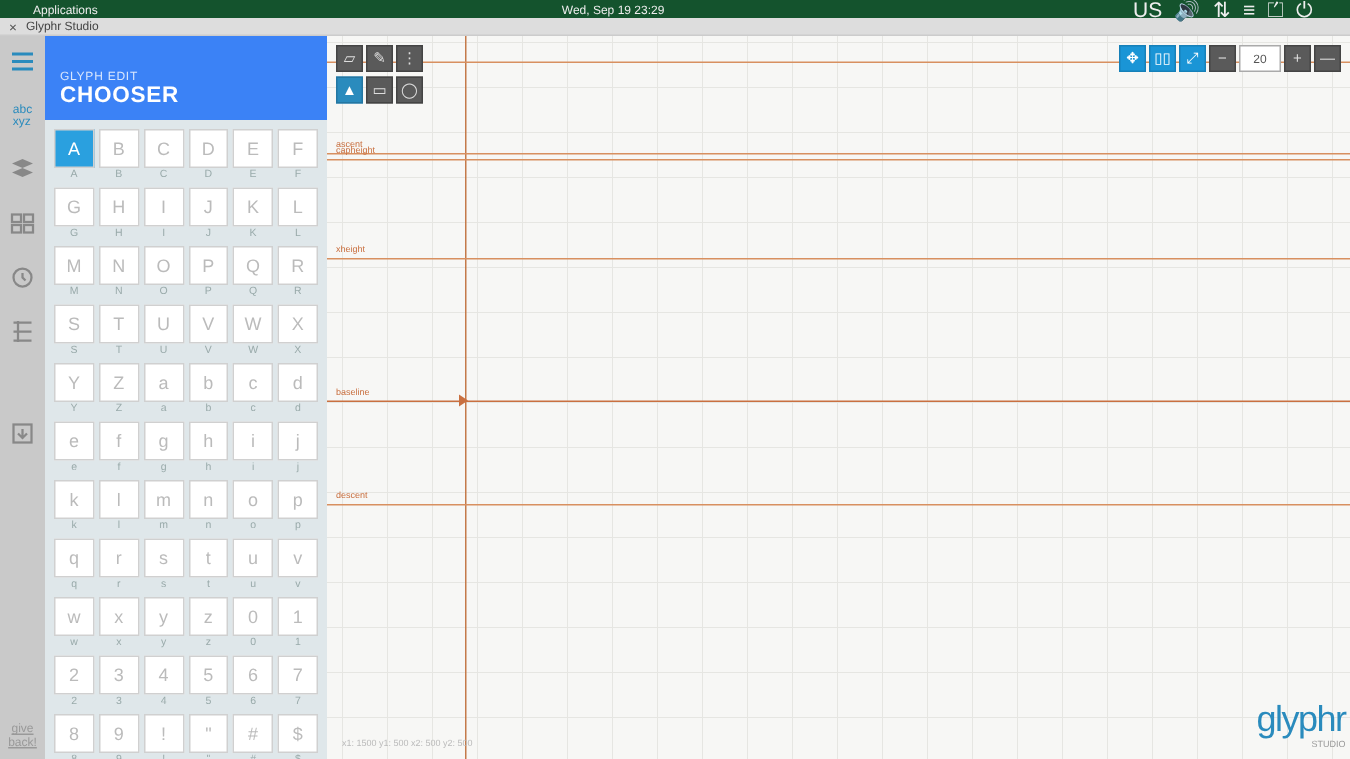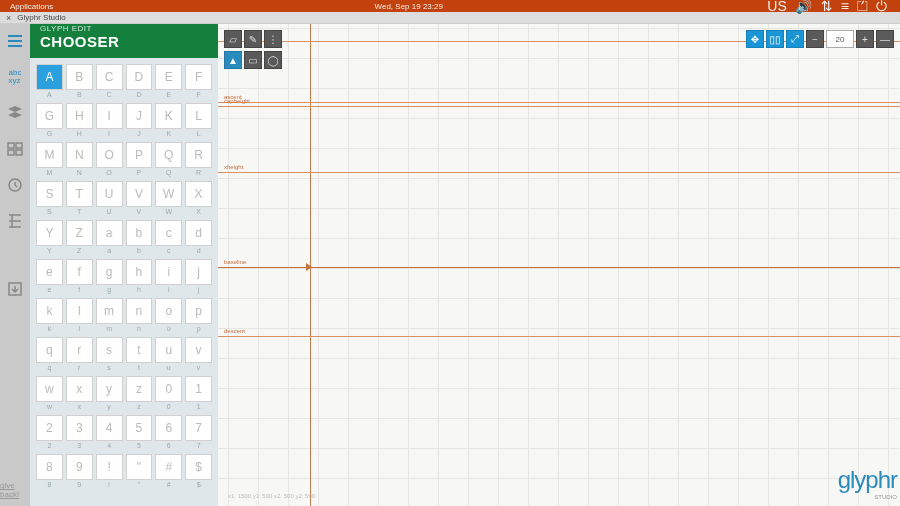--- a/index.html
+++ b/index.html
@@ -1,37 +1,37 @@
 <!DOCTYPE html>
 <html><head>
 <meta charset="utf-8">
 <style>
   * { box-sizing: border-box; margin: 0; padding: 0; }
   body { font-family: -apple-system, BlinkMacSystemFont, "Segoe UI", sans-serif; font-size: 10px; background: #f0f0f0; width: 900px; height: 506px; overflow: hidden; }
   
-  .system-top { height: 12px; background: #c2410c; color: #eee; display: flex; align-items: center; padding: 0 6px; font-size: 8px; }
+  .system-top { height: 12px; background: #14532d; color: #eee; display: flex; align-items: center; padding: 0 18px; font-size: 8px; }
   .system-top .spacer { flex: 1; }
   .system-top span { margin: 0 4px; }
   .sys-icons span { display: inline-block; margin: 0 3px; font-size: 14px; }
   
   .titlebar { height: 12px; background: #ddd; color: #444; display: flex; align-items: center; padding: 0 6px; font-size: 8px; border-bottom: 1px solid #ccc; }
   .titlebar .close-x { margin-right: 6px; font-size: 9px; color: #555; }
   .titlebar .title { flex: 1; }
   
   .app { display: flex; height: calc(506px - 24px); }
   
   .rail { width: 30px; background: #c9c9c9; display: flex; flex-direction: column; align-items: center; padding-top: 6px; gap: 14px; }
   .rail-btn { width: 22px; height: 22px; display: flex; align-items: center; justify-content: center; color: #888; font-size: 13px; cursor: pointer; }
   .rail-btn.accent { color: #2a8bbd; }
   .rail-btn svg { width: 18px; height: 18px; }
   .rail .spacer { flex: 1; }
-  .giveback { font-size: 8px; color: #999; line-height: 1.1; margin-bottom: 6px; text-decoration: underline; }
+  .giveback { font-size: 8px; color: #999; text-align: center; line-height: 1.1; margin-bottom: 6px; text-decoration: underline; }
   
   .chooser { width: 188px; background: #dfe7ea; position: relative; display: flex; flex-direction: column; }
-  .chooser-header { background: #15803d; color: #fff; padding: 0 10px 8px; }
+  .chooser-header { background: #3b82f6; color: #fff; padding: 22px 10px 8px; }
   .chooser-sub { font-size: 8px; opacity: .8; letter-spacing: .5px; }
   .chooser-title { font-size: 15px; font-weight: 700; letter-spacing: .5px; }
   .chooser-scroll { flex: 1; overflow-y: auto; padding: 6px 6px; }
   .chooser-scroll::-webkit-scrollbar { width: 8px; }
   .chooser-scroll::-webkit-scrollbar-thumb { background: #bbb; border-radius: 4px; }
   .grid { display: grid; grid-template-columns: repeat(6, 1fr); gap: 3px; }
   .cell { background: #fff; border: 1px solid #d0d0d0; height: 26px; display: flex; align-items: center; justify-content: center; color: #bbb; font-size: 12px; font-weight: 300; cursor: pointer; position: relative; }
   .cell.sel { background: #2aa0df; color: #fff; }
   .cell-label { grid-column: span 1; text-align: center; font-size: 7px; color: #9aa; margin-top: 1px; margin-bottom: 2px; }
   .labels-row { display: grid; grid-template-columns: repeat(6,1fr); gap: 3px; margin-bottom: 3px; }

